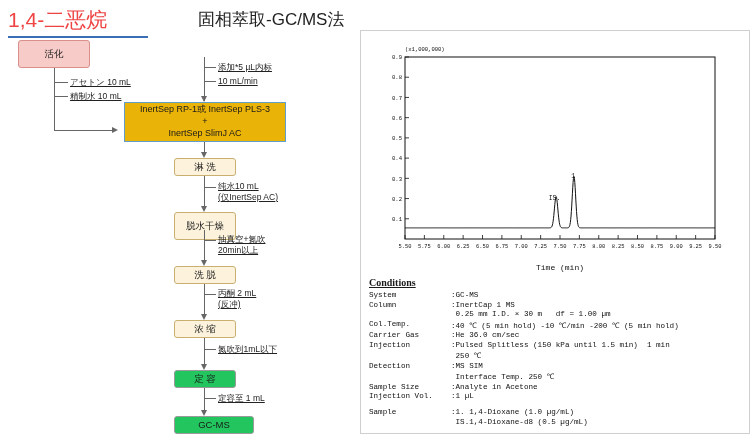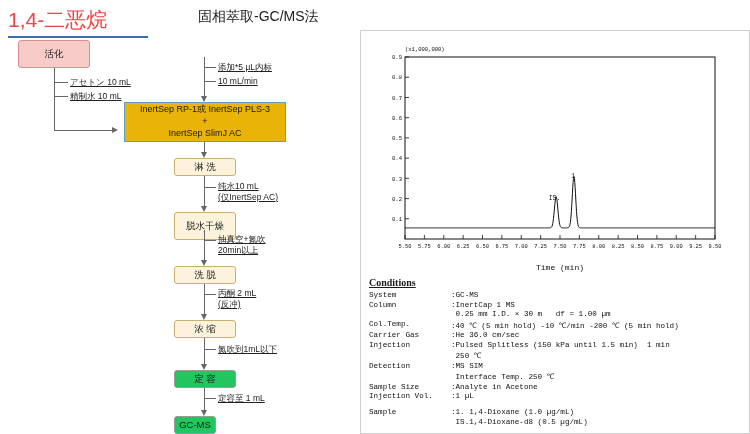--- a/index.html
+++ b/index.html
@@ -12,21 +12,21 @@
 
   
   .title-main{
     position:absolute;left:8px;top:6px;
     font-size:21px;color:#ef4444;letter-spacing:0px;
     border-bottom:2px solid #3b6fb5;padding-bottom:2px;
     width:140px;
   }
   .title-sub{
     position:absolute;left:198px;top:8px;
-    font-size:14px;color:#222;
+    font-size:17px;color:#222;
   }
 
   
   .flow{position:absolute;left:0;top:34px;width:358px;height:400px;}
 
   .box{
     position:absolute;box-sizing:border-box;
     text-align:center;font-size:9.5px;line-height:1.25;
     border:1px solid #8a8a8a;border-radius:3px;
     display:flex;align-items:center;justify-content:center;
@@ -146,21 +146,21 @@
     <div class="arrow-down" style="left:200.5px;top:330px;"></div>
 
     <div class="box gray" style="left:174px;top:336px;width:62px;height:18px;">
       <span>定 容</span>
     </div>
     <div class="vline" style="left:204px;top:354px;height:26px;"></div>
     <div class="hline" style="left:204px;top:364px;width:12px;"></div>
     <div class="side-label" style="left:218px;top:359px;">定容至 1 mL</div>
     <div class="arrow-down" style="left:200.5px;top:376px;"></div>
 
-    <div class="box gray" style="left:174px;top:382px;width:42px;height:18px;justify-content:center;">
+    <div class="box gray" style="left:174px;top:382px;width:80px;height:18px;justify-content:center;">
       <span>GC-MS</span>
     </div>
 
   </div>
 
   <div class="right">
 
     <div class="chrom-wrap">
       <svg id="chrom-svg" width="374" height="240" viewBox="0 0 374 240">
         <rect x="0" y="0" width="374" height="240" fill="#ffffff"></rect>

